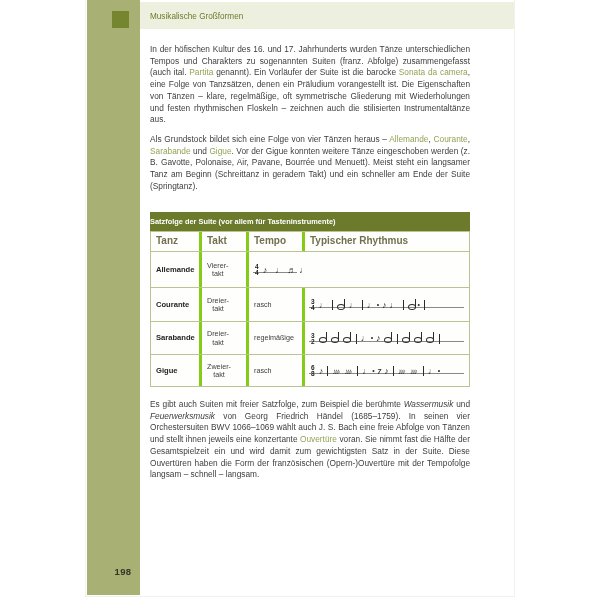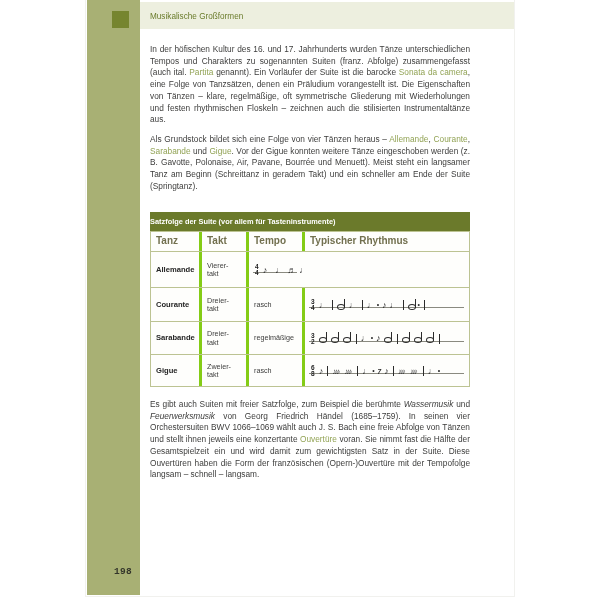--- a/index.html
+++ b/index.html
@@ -5,21 +5,21 @@
   html,body{margin:0;padding:0;background:#fff;}
   #stage{position:relative;width:600px;height:600px;background:#fff;overflow:hidden;
          font-family:"Liberation Sans",sans-serif;color:#3d3d3c;}
   
   #page-edge{position:absolute;left:86px;top:0;width:428px;height:596px;
              box-shadow:0 0 0 1px #f1f1ee;background:#fff;}
   
   #sideband{position:absolute;left:87px;top:0;width:53px;height:595px;background:#a8b074;}
   #chapsquare{position:absolute;left:112px;top:11px;width:17px;height:17px;background:#76852f;}
   #pagenum{position:absolute;left:87px;top:566px;width:72px;text-align:center;
-           font-size:9.5px;font-weight:bold;color:#33352a;letter-spacing:.3px;font-family:Liberation Mono, monospace;}
+           font-size:9.5px;font-weight:bold;color:#33352a;letter-spacing:.3px;}
   
   #headband{position:absolute;left:140px;top:2px;width:374px;height:27px;background:#edefdf;}
   #headtitle{position:absolute;left:150px;top:12px;font-size:8.2px;font-weight:normal;color:#6b7c2c;}
   
   .para{position:absolute;left:150px;width:320px;font-size:8.3px;line-height:11.7px;
         text-align:justify;color:#3d3d3c;}
   #p1{top:44px;} #p2{top:134px;} #p3{top:399px;}
   .kw{color:#92a355;}
   .it{font-style:italic;}
   
@@ -28,21 +28,21 @@
   #tbl-title{background:#6b7a2b;color:#fff;font-size:7.4px;font-weight:bold;
              height:19px;line-height:19px;margin:-1px -1px 0 -1px;}
   .trow{display:grid;grid-template-columns:48px 47px 56px 1fr;border-top:1px solid #bcc392;}
   .trow:first-of-type{border-top:none;}
   .tcell{padding:4px 3px 3px 5px;border-left:3px solid #84cc16;font-size:7.2px;line-height:8.2px;
          box-sizing:border-box;}
   .tcell:first-child{border-left:none;}
   #tbl-colhead .tcell{font-weight:bold;color:#72704f;font-size:10px;height:19px;
                       display:flex;align-items:center;padding-top:0;padding-bottom:0;}
   .tanz{font-weight:bold;color:#262626;font-size:7.6px;display:flex;align-items:center;}
-  .takt{white-space:pre-line;display:flex;align-items:center;}
+  .takt{white-space:pre-line;display:flex;align-items:center;text-align:center;}
   .tempo{display:flex;align-items:center;}
   .r1 .tcell{height:35px;} .r2 .tcell{height:33px;} .r3 .tcell{height:32px;} .r4 .tcell{height:31px;}
   
   .rhythm{position:relative;display:flex;align-items:center;gap:3px;padding-left:6px;
           overflow:hidden;color:#2b2b2b;}
   .rhythm::before{content:"";position:absolute;left:4px;right:5px;top:58%;height:1px;background:#8a8a80;}
   .rhythm>*{position:relative;z-index:1;}
   .ts{display:flex;flex-direction:column;font-size:6.5px;font-weight:bold;line-height:5.6px;
       margin-right:1px;color:#1e1e1e;}
   .g{font-size:9px;line-height:9px;}

